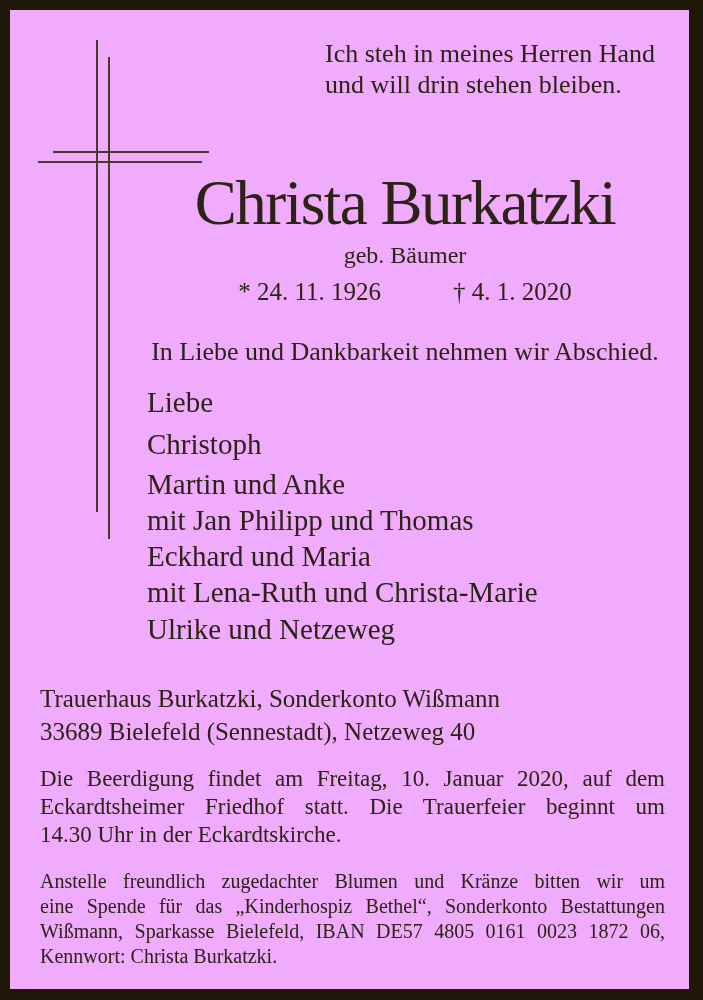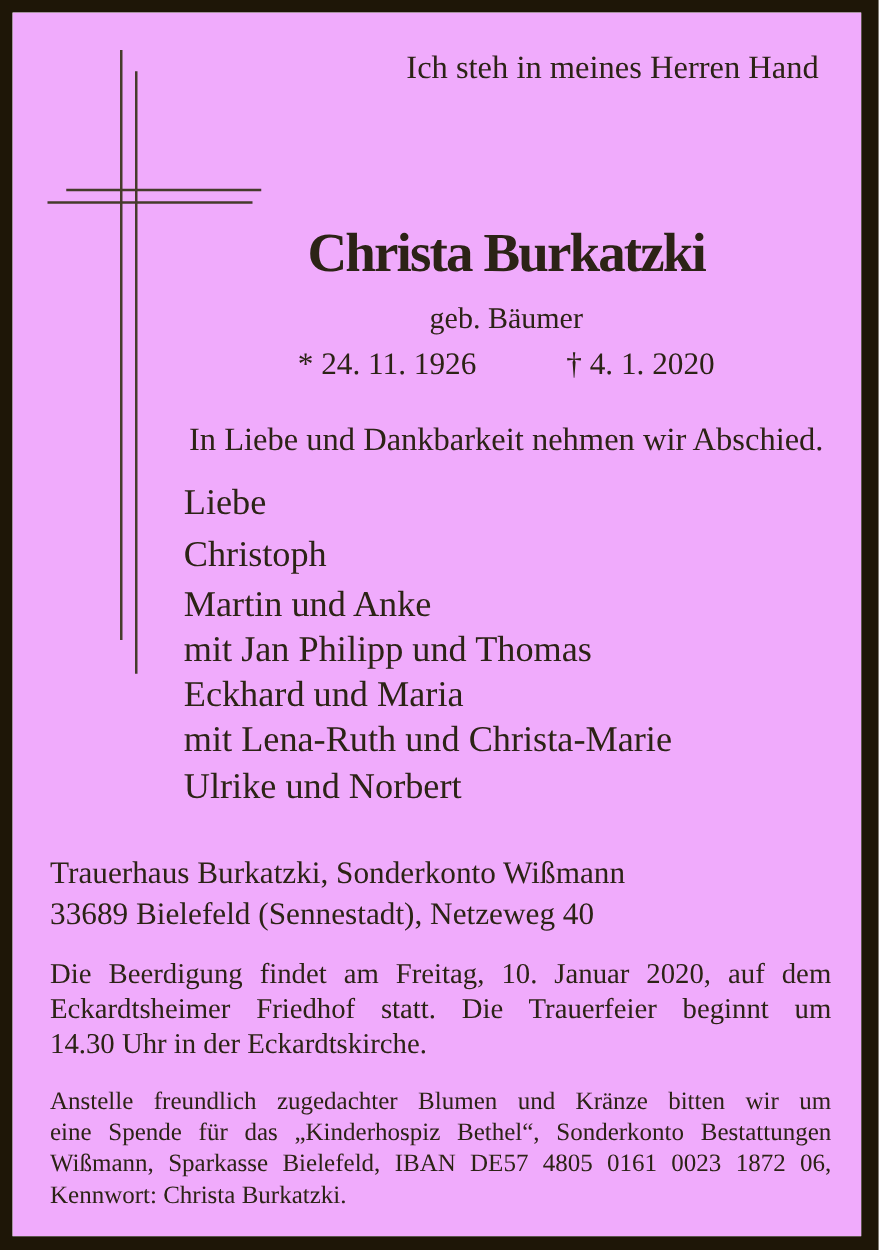--- a/index.html
+++ b/index.html
@@ -30,21 +30,21 @@
   
   .epigraph {
     position: absolute; top: 28px; right: 34px;
     font-size: 26px; line-height: 31px; text-align: left;
   }
   .epigraph .source { text-align: right; }
 
   
   .main-col { margin-left: 137px; width: 516px; text-align: center; padding-top: 160px; }
   .deceased-name {
-    font-size: 44px; line-height: 66px; font-weight: bold;
+    font-size: 63px; line-height: 66px; font-weight: normal;
     letter-spacing: -1.5px; white-space: nowrap;
   }
   .maiden  { margin-top: 5px;  font-size: 24px; line-height: 28px; }
   .dates   { margin-top: 8px;  font-size: 25px; line-height: 30px;
              display: flex; justify-content: center; gap: 72px; white-space: nowrap; }
   .farewell{ margin-top: 29px; font-size: 26px; line-height: 32px; white-space: nowrap; }
 
   .mourners { margin-top: 16px; list-style: none; text-align: left;
               font-size: 29px; line-height: 36px; }
   .mourners li { white-space: nowrap; }
@@ -68,39 +68,40 @@
 
     <div>
       <div class="cross-line cross-v1"></div>
       <div class="cross-line cross-v2"></div>
       <div class="cross-line cross-h1"></div>
       <div class="cross-line cross-h2"></div>
     </div>
 
     <div class="epigraph">
       <div class="line">Ich steh in meines Herren Hand</div>
+      <div class="line">und will drin stehen bleiben.</div>
     </div>
 
     <div class="main-col">
       <h1 class="deceased-name">Christa Burkatzki</h1>
       <div class="maiden">geb. Bäumer</div>
       <div class="dates">
         <span>* 24. 11. 1926</span>
         <span>† 4. 1. 2020</span>
       </div>
       <div class="farewell">In Liebe und Dankbarkeit nehmen wir Abschied.</div>
 
       <ul class="mourners">
         <li>Liebe</li>
         <li class="gap-lg">Christoph</li>
         <li class="gap-md">Martin und Anke</li>
         <li>mit Jan Philipp und Thomas</li>
         <li>Eckhard und Maria</li>
         <li>mit Lena-Ruth und Christa-Marie</li>
-        <li class="gap-sm">Ulrike und Norbert</li>
+        <li class="gap-sm">Ulrike und Netzeweg</li>
       </ul>
     </div>
 
     <div class="block funeral-home">
       <div class="line">Trauerhaus Burkatzki, Sonderkonto Wißmann</div>
       <div class="line">33689 Bielefeld (Sennestadt), Netzeweg 40</div>
     </div>
 
     <div class="block funeral-info">
       <div class="line just">Die Beerdigung findet am Freitag, 10. Januar 2020, auf dem</div>

